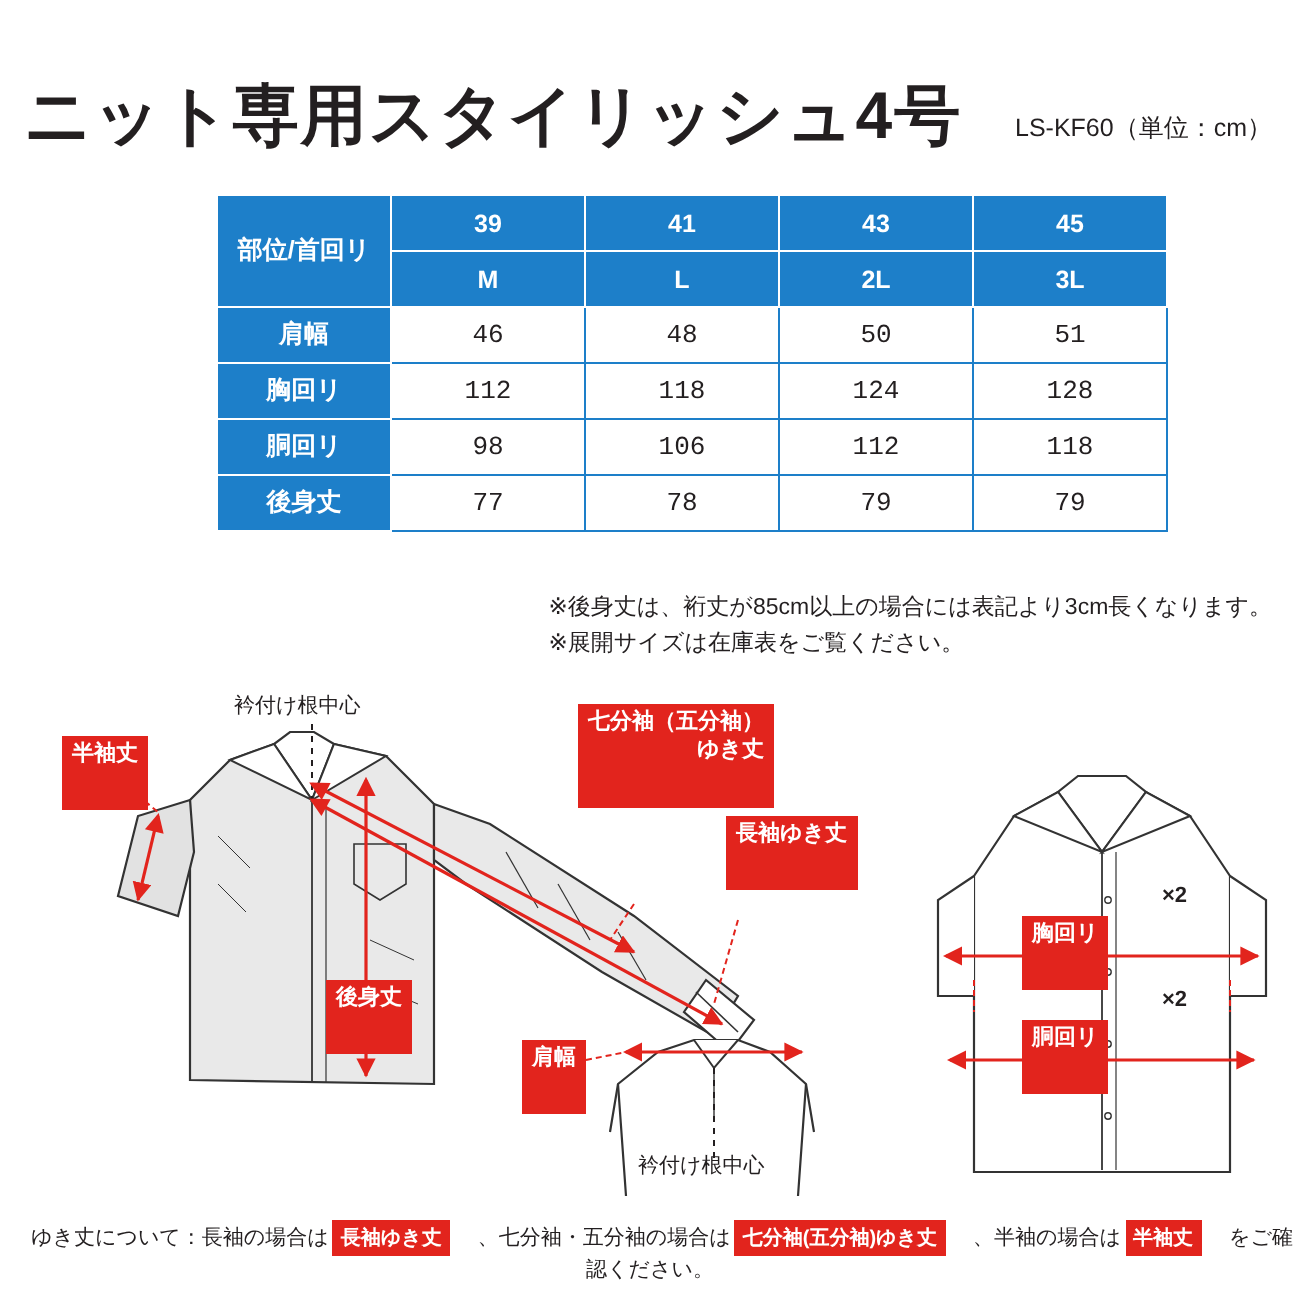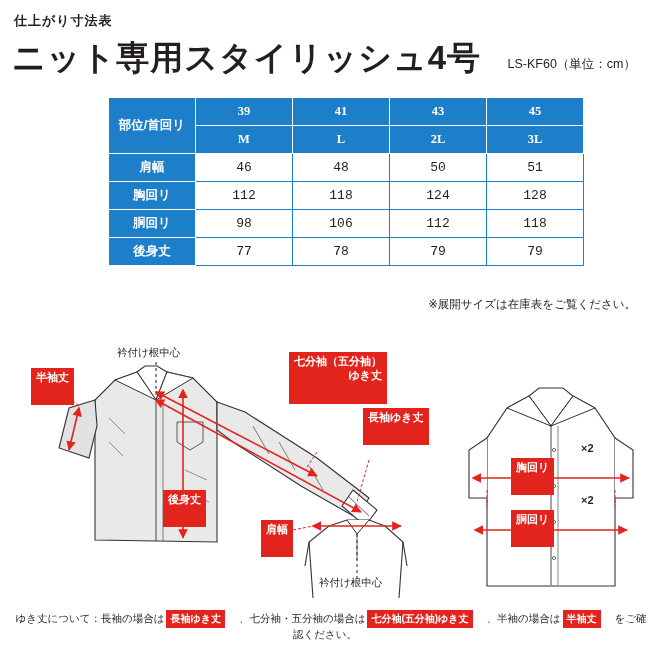--- a/index.html
+++ b/index.html
@@ -37,21 +37,21 @@
     border:1px solid #ffffff;
     text-align:center;
     vertical-align:middle;
     height:27px;
     padding:0;
   }
   .tbl td.lbl{
     width:86px;background:#1d7fc9;color:#ffffff;font-weight:bold;font-size:12.5px;
   }
   .tbl td.hd{
-    width:96px;background:#1d7fc9;color:#ffffff;font-weight:bold;font-size:12.5px;font-family:Liberation Serif, serif;
+    width:96px;background:#1d7fc9;color:#ffffff;font-weight:bold;font-size:12.5px;
   }
   .tbl td.val{
     width:96px;background:#ffffff;color:#231f20;
     border:1px solid #1d7fc9;
     font-size:13px;
     font-family:Liberation Mono, monospace;
   }
 
   
   .notes{
@@ -92,21 +92,20 @@
     vertical-align:middle;
   }
   .footer .ftxt{vertical-align:middle;margin-left:12px;}
   svg{position:absolute;left:0;top:0;}
 </style>
 </head>
 <body>
 
 <div class="sheet">
 
-  <div class="hdr-sub">仕上がり寸法表</div>
   <div class="hdr-title">ニット専用スタイリッシュ4号</div>
   <div class="hdr-code">LS-KF60（単位：cm）</div>
 
   <table class="tbl">
     <tbody>
       <tr>
         <td class="lbl" rowspan="2">部位/首回リ</td>
         <td class="hd">39</td>
         <td class="hd">41</td>
         <td class="hd">43</td>
@@ -143,20 +142,21 @@
         <td class="lbl">後身丈</td>
         <td class="val">77</td>
         <td class="val">78</td>
         <td class="val">79</td>
         <td class="val">79</td>
       </tr>
     </tbody>
   </table>
 
   <div class="notes">
+    <div>※後身丈は、裄丈が85cm以上の場合には表記より3cm長くなります。</div>
     <div>※展開サイズは在庫表をご覧ください。</div>
   </div>
 
   <div class="diagram">
 
     <svg width="650" height="285" viewBox="0 0 650 285">
       <defs>
         <marker id="ah" markerWidth="7" markerHeight="7" refX="5.5" refY="3" orient="auto">
           <path d="M0,0 L6,3 L0,6 z" fill="#e2241d"></path>
         </marker>

